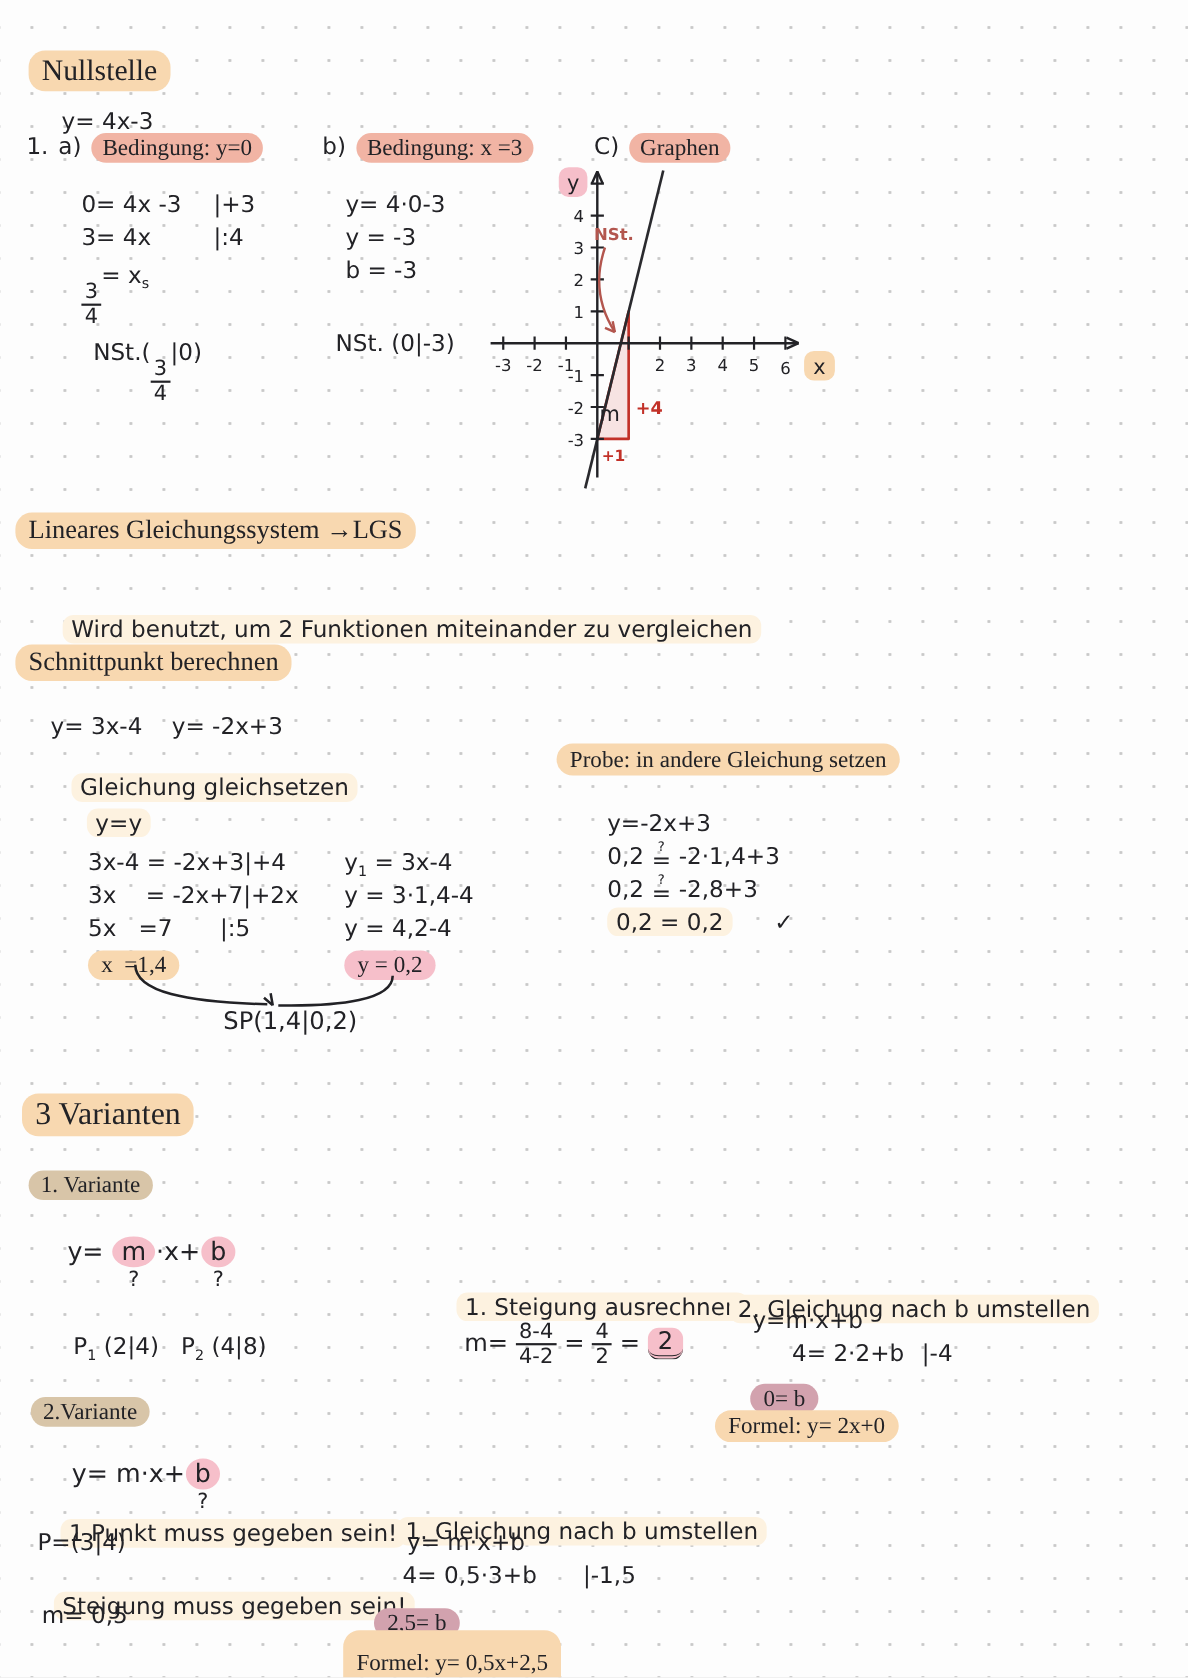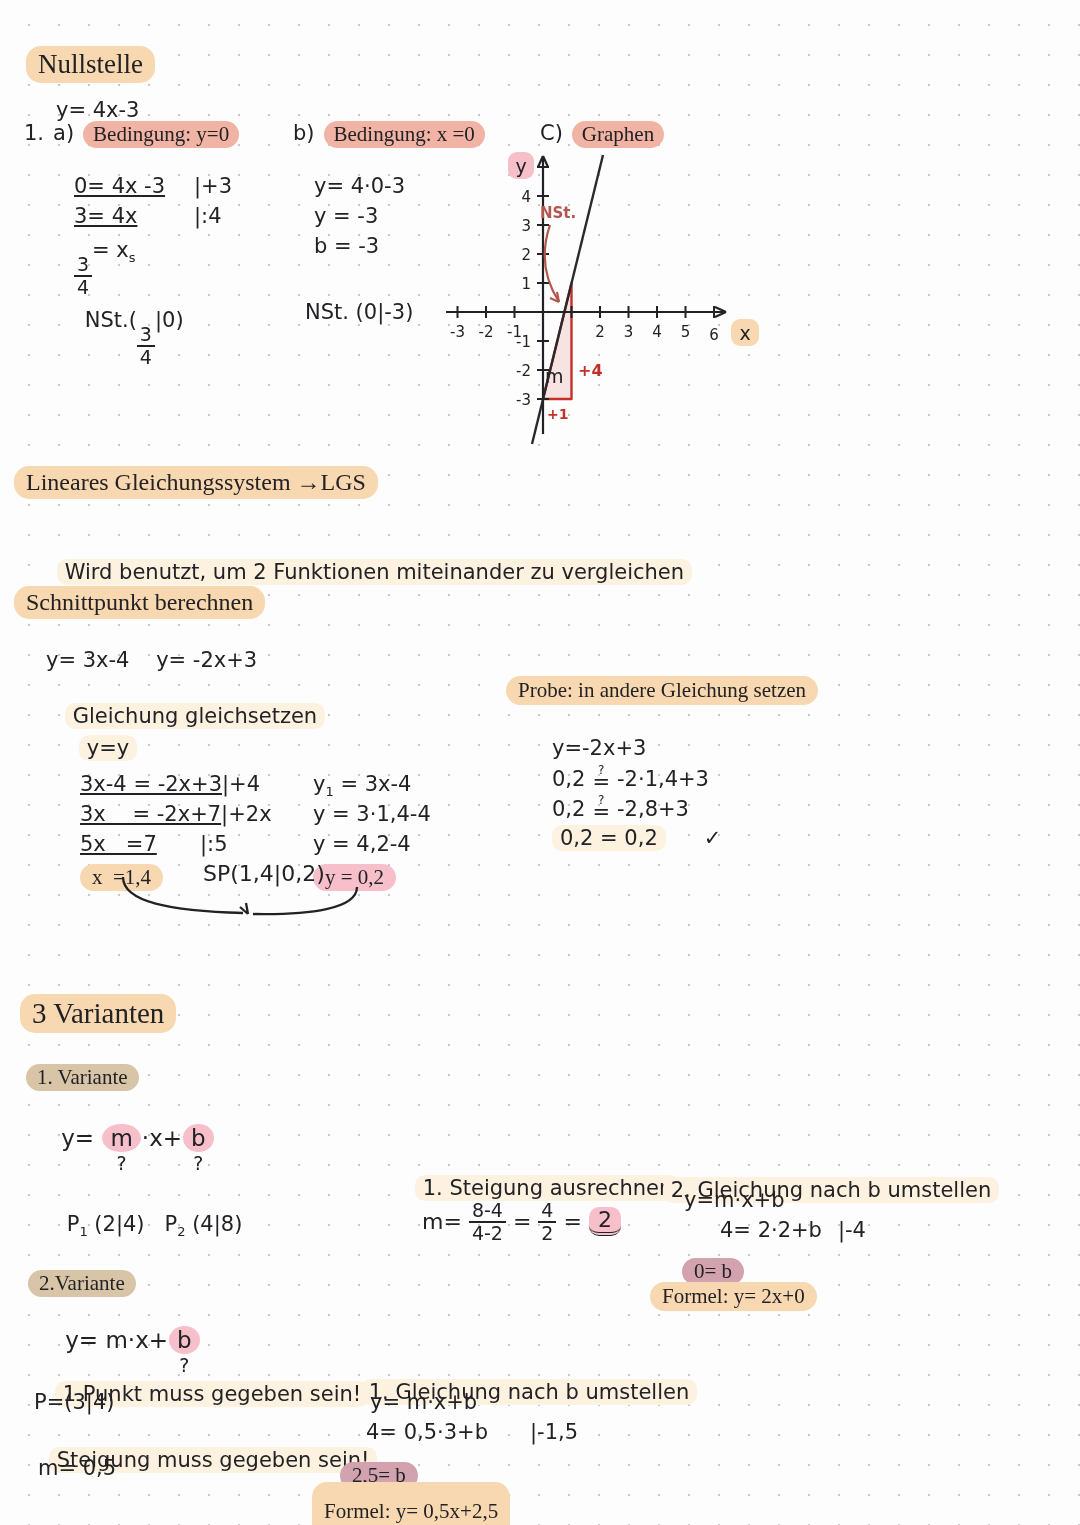--- a/index.html
+++ b/index.html
@@ -19,21 +19,21 @@
   .tan{background:#d8c5a8;}
   .mauve{background:#d2a2ae;margin-top:12px;}
   .cream{background:#fdf2e0;border-radius:10px;padding:1px 8px;}
   .h1{font-size:27px;}
   .h2{font-size:24px;}
   .h3{font-size:29px;}
   .sub{font-size:13px;vertical-align:-5px;}
   .frac{display:inline-flex;flex-direction:column;align-items:center;line-height:1.08;font-size:19px;vertical-align:-14px;}
   .frac .num{border-bottom:2px solid #222226;padding:0 3px;}
   .srow{display:flex;height:30px;align-items:flex-start;}
-  .srow .c1{min-width:120px;display:inline-block;text-decoration:underline;}
+  .srow .c1{min-width:120px;display:inline-block;}
   .rline{height:30px;}
   .qeq{display:inline-flex;flex-direction:column;align-items:center;line-height:.72;vertical-align:middle;margin:0 7px 4px 7px;}
   .qeq .qq{font-size:12px;}
   .circ{position:relative;display:inline-block;background:#f6bfca;border-radius:50%;padding:1px 8px;margin:0 1px;}
   .circ .q{position:absolute;left:50%;top:100%;transform:translateX(-50%);font-size:19px;color:#222226;}
   .formula{font-size:23px;white-space:pre;}
   .mrow{display:flex;align-items:center;gap:7px;font-size:22px;}
   .mrow .frac{vertical-align:baseline;}
   .res{background:#f6bfca;border-radius:10px;padding:0 9px;border-bottom:4px double #222226;}
   .oprow{display:flex;gap:16px;white-space:pre;font-size:21px;}
@@ -51,21 +51,21 @@
   </div>
   <div class="abs hw" style="left:56px;top:98px">y= 4x-3</div>
 
   <div class="abs hw" style="left:24px;top:121px;display:flex;gap:9px;align-items:flex-start">
     <span>1.</span>
     <span>a)</span>
     <span class="pill salmon" style="padding:1px 10px">Bedingung: y=0</span>
   </div>
   <div class="abs hw" style="left:293px;top:121px;display:flex;gap:9px;align-items:flex-start">
     <span>b)</span>
-    <span class="pill salmon" style="padding:1px 10px">Bedingung: x =0</span>
+    <span class="pill salmon" style="padding:1px 10px">Bedingung: x =3</span>
   </div>
   <div class="abs hw" style="left:540px;top:121px;display:flex;gap:9px;align-items:flex-start">
     <span>C)</span>
     <span class="pill salmon" style="padding:1px 10px">Graphen</span>
   </div>
 
   <div class="abs" style="left:74px;top:174px">
     <div class="srow">
         <span class="c1 hw">0= 4x -3</span>
         <span class="hw">|+3</span>
@@ -178,21 +178,21 @@
     <div class="rline hw">y = 3·1,4-4</div>
     <div class="rline hw">y = 4,2-4</div>
     <div style="margin-top:2px"><span class="pill pink hw" style="padding:1px 12px">y = 0,2</span></div>
   </div>
 
   <svg class="abs" style="left:110px;top:872px" width="270" height="55" viewBox="0 0 270 55">
     <path d="M13 5 C13 30, 60 39, 133 41" stroke="#222226" stroke-width="2.3" fill="none"></path>
     <path d="M247 15 C247 37, 200 43, 143 42" stroke="#222226" stroke-width="2.3" fill="none"></path>
     <path d="M138 42 l-8 -7 M138 42 l-2 -11" stroke="#222226" stroke-width="2.3" fill="none"></path>
   </svg>
-  <div class="abs hw" style="left:203px;top:861px;font-size:22px">SP(1,4|0,2)</div>
+  <div class="abs hw" style="left:203px;top:916px;font-size:22px">SP(1,4|0,2)</div>
 
   <div class="abs" style="left:506px;top:676px">
     <span class="pill peach hw" style="padding:2px 12px">Probe: in andere Gleichung setzen</span>
   </div>
   <div class="abs" style="left:552px;top:736px">
     <div class="rline hw">y=-2x+3</div>
     <div class="rline hw"><span>0,2</span><span class="qeq"><span class="qq">?</span><span>=</span></span><span>-2·1,4+3</span></div>
     <div class="rline hw"><span>0,2</span><span class="qeq"><span class="qq">?</span><span>=</span></span><span>-2,8+3</span></div>
     <div class="rline hw"><span class="cream">0,2 = 0,2</span><span style="margin-left:38px">✓</span></div>
   </div>

